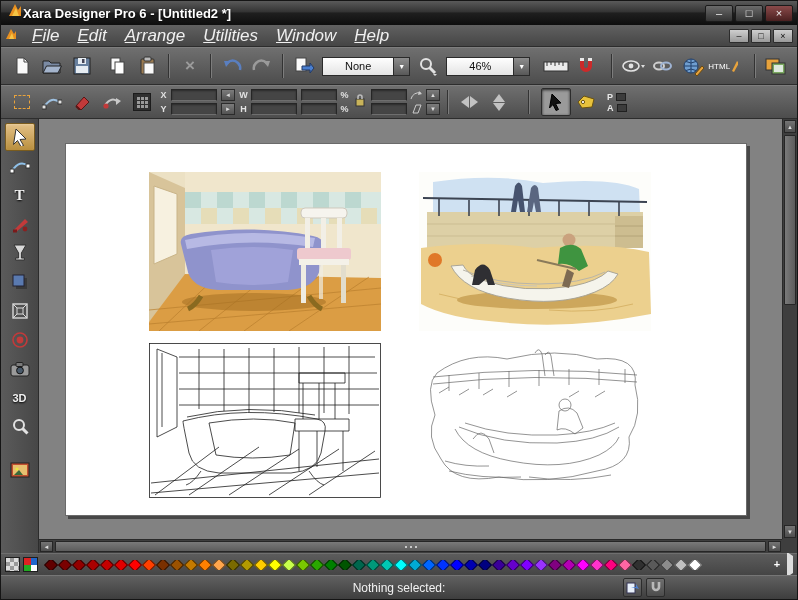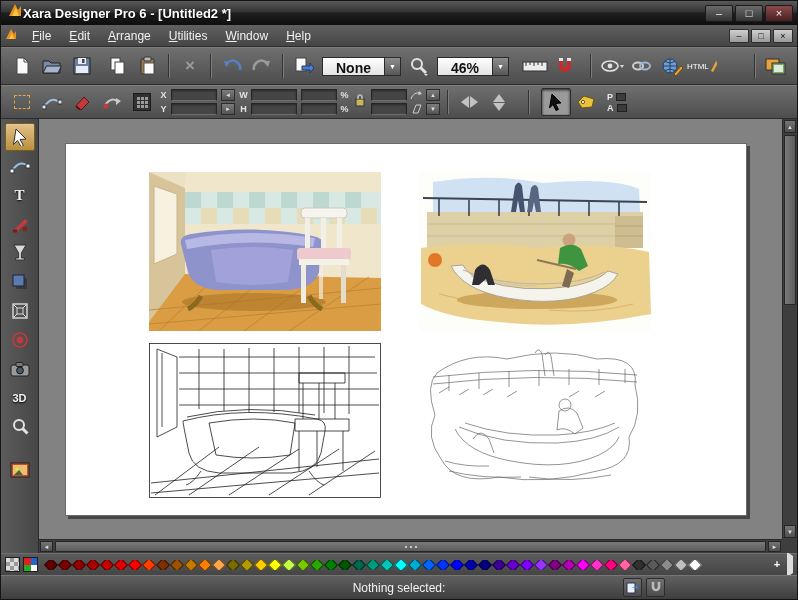--- a/index.html
+++ b/index.html
@@ -9,34 +9,34 @@
   
   .titlebar { height:24px; background:linear-gradient(#5a5a5a 0%,#343434 45%,#1f1f1f 50%,#0e0e0e 100%); display:flex; align-items:center; padding:0 4px 0 6px; flex:0 0 auto; }
   .title-text { color:#fff; font-size:13px; font-weight:bold; margin-left:0; text-shadow:0 1px 2px #000; flex:1; white-space:nowrap; overflow:hidden; }
   .winbtns { display:flex; gap:2px; }
   .winbtn { width:28px; height:17px; background:linear-gradient(#6a6a6a,#333); border:1px solid #1a1a1a; border-radius:2px; color:#eee; font-size:11px; line-height:14px; text-align:center; }
   .winbtn.close { background:linear-gradient(#8a4a4a,#4a2020); }
 
   
   .menubar { height:22px; background:linear-gradient(#616161,#454545); border-bottom:1px solid #2c2c2c; display:flex; align-items:center; padding:0 4px; flex:0 0 auto; }
   #menu-items { display:flex; }
-  .menu-item { color:#f0f0f0; font-size:12px; padding:2px 8px; margin-right:2px; }
+  .menu-item { color:#f0f0f0; font-size:17px; padding:2px 8px; margin-right:2px;font-style:italic; }
   .mdi { margin-left:auto; display:flex; gap:2px; }
   .mdibtn { width:20px; height:14px; background:linear-gradient(#cfcfcf,#9a9a9a); border:1px solid #2c2c2c; color:#111; font-size:9px; line-height:12px; text-align:center; border-radius:1px; }
 
   
   .toolbar { background:linear-gradient(#6f6f6f,#4d4d4d); border-top:1px solid #7e7e7e; border-bottom:1px solid #2d2d2d; display:flex; align-items:center; padding:0 6px; flex:0 0 auto; }
   .toolbar.main { height:38px; }
   .toolbar.info { height:34px; }
   .tb-btn { width:30px; height:28px; display:flex; align-items:center; justify-content:center; border-radius:2px; flex:0 0 auto; }
   .tb-btn.pressed { background:#9a9a9a; box-shadow:inset 0 1px 3px #222; border:1px solid #2c2c2c; }
   .sep { width:2px; height:24px; margin:0 5px; border-left:1px solid #333; border-right:1px solid #7d7d7d; flex:0 0 auto; }
   .disabled-x { color:#9c9c9c; font-size:17px; font-weight:bold; }
   .dd { display:flex; height:19px; flex:0 0 auto; margin:0 3px; }
-  .dd .dd-field { background:linear-gradient(#fefefe,#e4e4e4); border:1px solid #2a2a2a; color:#111; font-size:14px; padding:2px 13px; min-width:46px;font-weight:bold; }
+  .dd .dd-field { background:linear-gradient(#fefefe,#e4e4e4); border:1px solid #2a2a2a; color:#111; font-size:11px; padding:2px 22px; min-width:46px; }
   .dd .dd-arrow { width:16px; background:linear-gradient(#8d8d8d,#585858); border:1px solid #2a2a2a; border-left:none; color:#fff; font-size:7px; text-align:center; line-height:17px; }
   .html-ic { color:#fff; font-size:8px; font-weight:normal; letter-spacing:0; }
 
   
   .grid9 { width:18px; height:18px; background:#303030; border:1px solid #1c1c1c; display:grid; grid-template-columns:repeat(3,1fr); padding:2px; margin:0 6px; flex:0 0 auto; }
   .grid9 i { background:#9a9a9a; width:3px; height:3px; margin:auto; }
   .fpair { display:flex; flex-direction:column; gap:2px; margin:0 2px; flex:0 0 auto; }
   .frow { display:flex; align-items:center; gap:3px; }
   .flabel { color:#e2e2e2; font-size:9px; font-weight:bold; width:9px; text-align:center; }
   .ffield { width:46px; height:12px; background:#454545; border:1px solid #262626; border-bottom-color:#6e6e6e; box-shadow:inset 0 1px 2px #2a2a2a; }

